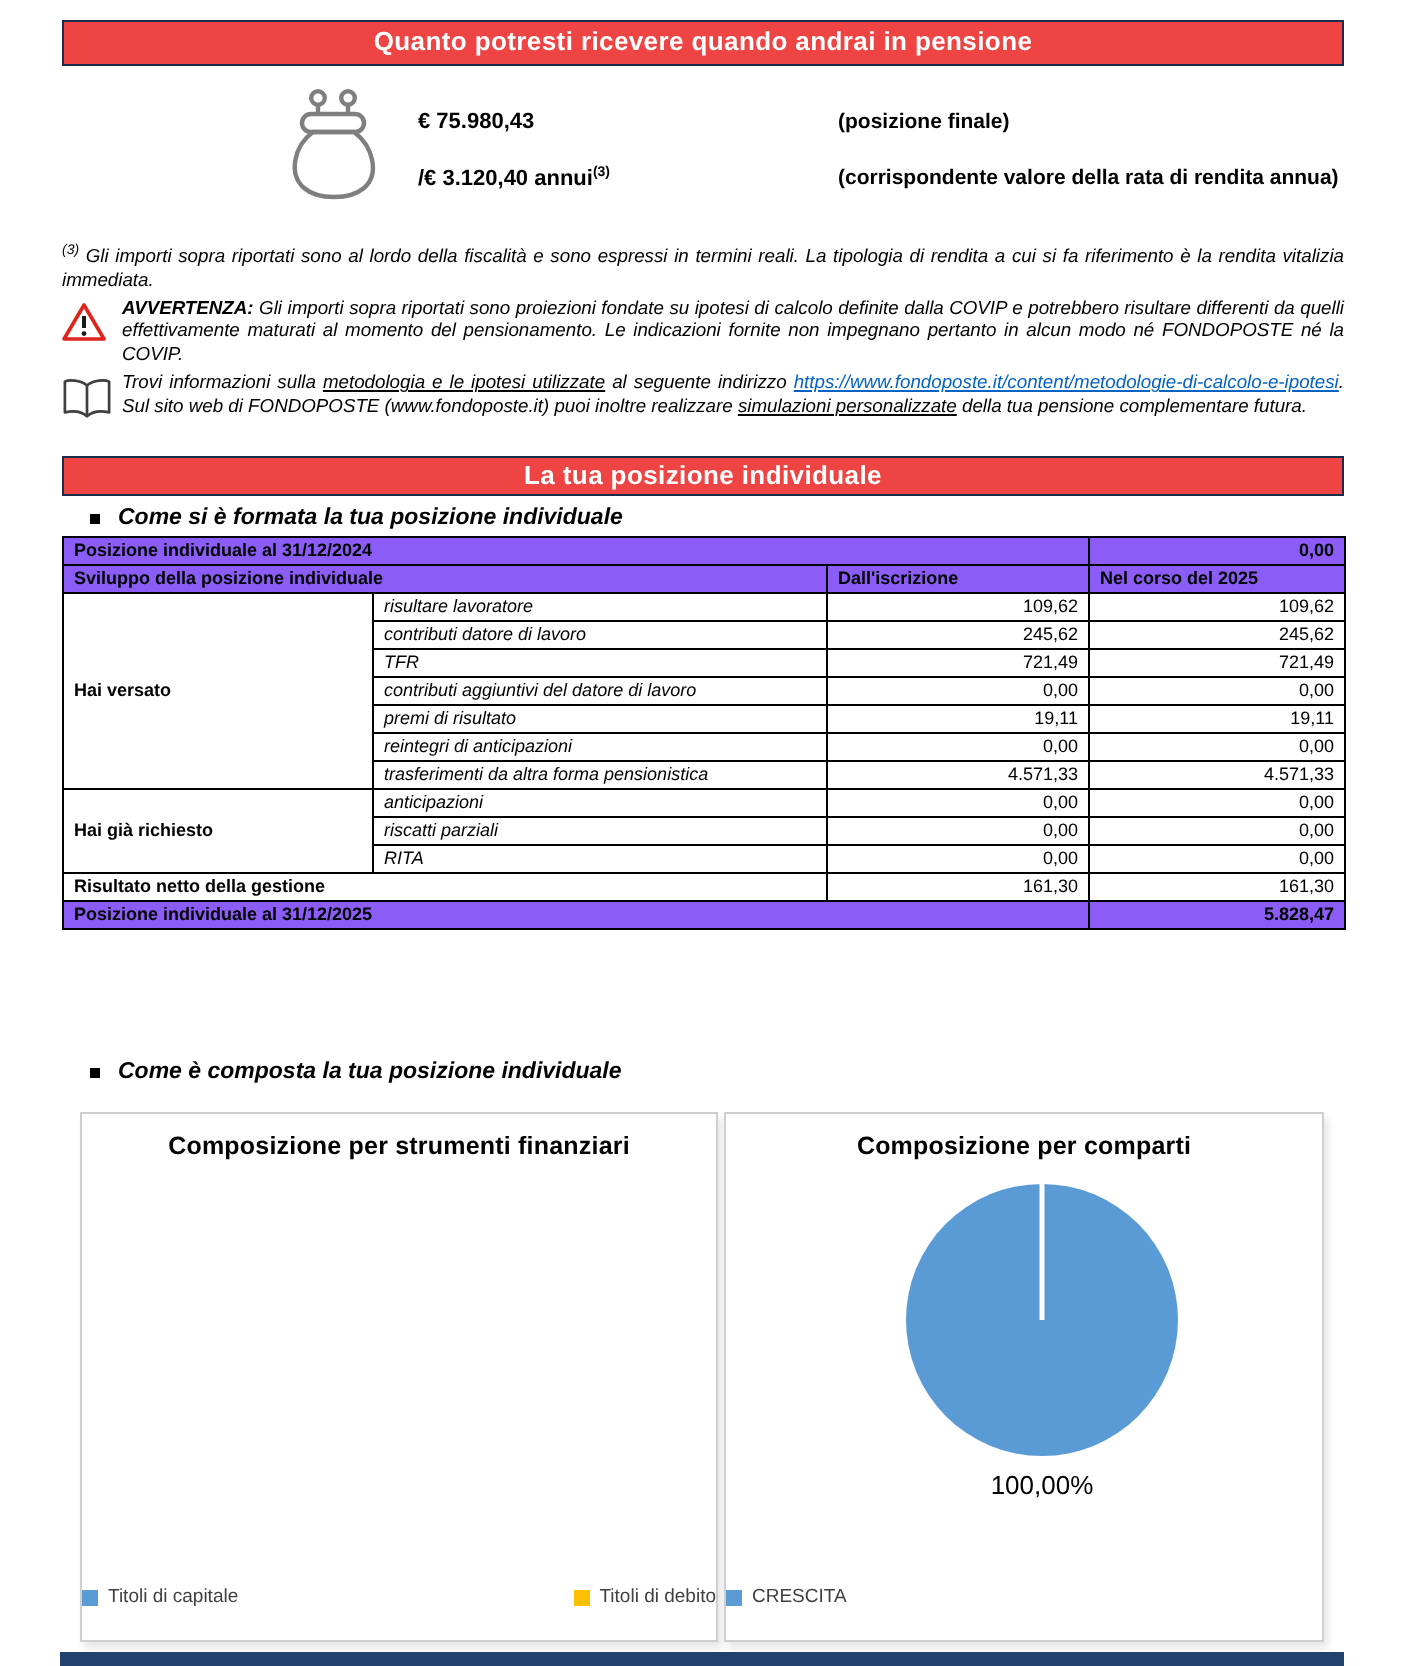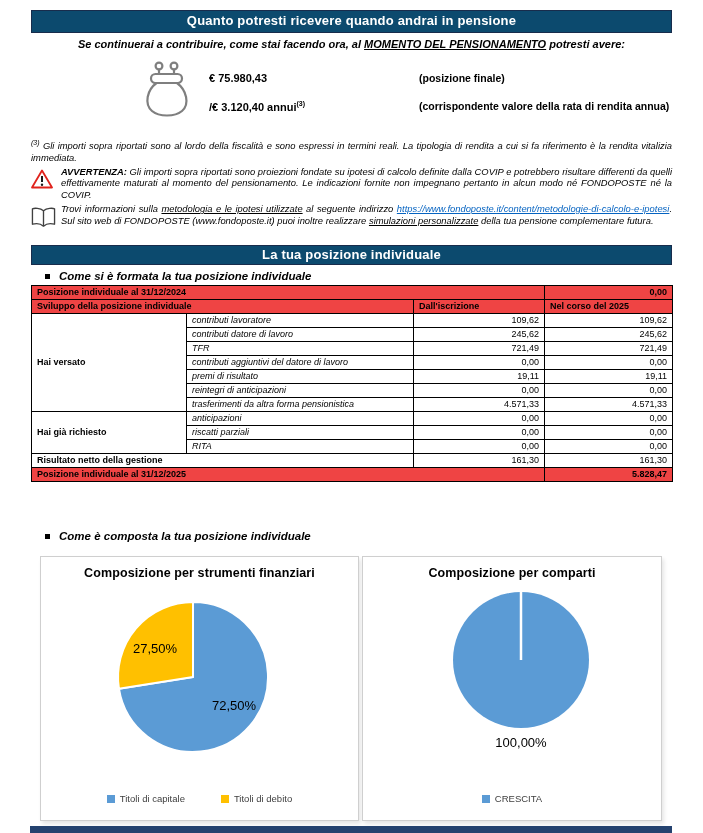--- a/index.html
+++ b/index.html
@@ -1,19 +1,19 @@
 <!DOCTYPE html>
 <html><head>
 <meta charset="utf-8">
 <style>
   html,body{margin:0;padding:0;background:#fff;}
   .page{position:relative;width:703px;height:833px;background:#fff;overflow:hidden;
         font-family:"Liberation Sans","DejaVu Sans",sans-serif;color:#000;}
   
-  .banner{margin:10px 31px 0;height:21px;line-height:20px;background:#0c4a6e;border:1px solid #182c4c;
+  .banner{margin:10px 31px 0;height:21px;line-height:20px;background:#ef4444;border:1px solid #182c4c;
           color:#fff;font-weight:bold;font-size:13px;text-align:center;letter-spacing:.2px;}
   .banner2{margin-top:13px;height:18px;line-height:17px;}
   
   .intro{margin:5px 20px 0;text-align:center;font-size:11px;font-weight:bold;font-style:italic;}
   .intro .uline{text-decoration:underline;}
   
   .projection{position:relative;height:76px;margin-top:8px;margin-left:34px;}
   .purse{position:absolute;left:108px;top:2px;}
   .amt{position:absolute;font-weight:bold;font-size:11px;}
   .amt.a1{left:175px;top:14px;} .amt.a2{left:175px;top:42px;}
@@ -29,52 +29,49 @@
   .ul{text-decoration:underline;}
   .url{color:#0563C1;text-decoration:underline;}
   
   .bullet{display:flex;align-items:center;gap:9px;margin:5px 0 3px 45px;}
   .bullet .sq{width:5px;height:5px;background:#000;flex:0 0 5px;}
   .bullet .bt{font-size:11.5px;font-weight:bold;font-style:italic;text-align:right;}
   .bullet2{position:absolute;left:45px;top:530px;margin:0;}
   
   table.pos{margin:1px 31px 0;width:641px;border-collapse:collapse;table-layout:fixed;font-size:9px;}
   table.pos td{border:1px solid #000;padding:1px 5px;line-height:11px;height:11px;overflow:hidden;white-space:nowrap;}
-  td.gray{background:#ef4444;font-weight:bold;}
+  td.gray{background:#8b5cf6;font-weight:bold;}
   td.hdr{font-weight:bold;}
   td.num{text-align:right;}
   td.item{font-style:italic;border-top:none;border-bottom:none;border-left:none;}
   td.item.group-start{border-top:1px solid #000;}
   td.group-label{font-weight:bold;border-right:none;vertical-align:middle;}
   
   .charts{position:absolute;top:556px;left:0;width:703px;height:266px;}
   .chart-box{position:absolute;top:0;height:263px;background:#fff;border:1px solid #cfcfcf;
              box-shadow:2px 3px 4px rgba(0,0,0,.10);}
   .chart-box.cb1{left:40px;width:317px;}
   .chart-box.cb2{left:362px;width:298px;}
   .chart-title{text-align:center;font-weight:bold;font-size:12.5px;margin-top:9px;letter-spacing:.1px;}
   .pie-wrap{position:absolute;}
   .pie1{left:72px;top:40px;} .pie2{left:83px;top:28px;}
-  .legend{position:absolute;left:0;right:0;bottom:16px;display:flex;justify-content:center;gap:36px;}
+  .legend{position:absolute;left:0;right:0;bottom:16px;display:flex;justify-content:space-between;gap:36px;}
   .legend .li{display:flex;align-items:center;gap:5px;font-size:9.5px;color:#404040;}
   .legend .sw{width:8px;height:8px;flex:0 0 8px;}
   svg text.pct{font-family:"Liberation Sans","DejaVu Sans",sans-serif;font-size:13px;fill:#000;}
   
   .bottom-banner{position:absolute;left:30px;width:642px;bottom:0;height:7px;background:#24426f;}
 </style>
 </head>
 <body>
 
 <div class="page">
 
   <div class="banner">Quanto potresti ricevere quando andrai in pensione</div>
 
-  <div class="intro">
-    <span>Se continuerai a contribuire, come stai facendo ora, al </span><span class="uline">MOMENTO DEL PENSIONAMENTO</span><span> potresti avere:</span>
-  </div>
 
   <div class="projection">
     <span class="purse">
       <svg width="50" height="58" viewBox="0 0 50 58" fill="none" stroke="#7f7f7f" stroke-width="2.2">
         <circle cx="17" cy="6" r="3.4"></circle>
           <circle cx="32" cy="6" r="3.4"></circle>
         <line x1="17" y1="9.5" x2="17" y2="14"></line>
           <line x1="32" y1="9.5" x2="32" y2="14"></line>
         <rect x="9" y="14" width="31" height="9" rx="4.5"></rect>
         <path d="M14.5,23 C5,30 2,44 10,51 C17,57 33,57 40,51 C48,44 44.5,30 35,23 Z"></path>
@@ -136,21 +133,21 @@
       </tr>
       <tr>
         <td class="gray" colspan="2">Sviluppo della posizione individuale</td>
         <td class="gray">Dall'iscrizione</td>
         <td class="gray">Nel corso del 2025</td>
       </tr>
     </tbody>
     <tbody id="table-groups">
         <tr>
           <td class="group-label" rowspan="7">Hai versato</td>
-          <td class="item">contributi lavoratore</td>
+          <td class="item">risultare lavoratore</td>
           <td class="num">109,62</td>
           <td class="num">109,62</td>
         </tr>
         <tr>
           <td class="item">contributi datore di lavoro</td>
           <td class="num">245,62</td>
           <td class="num">245,62</td>
         </tr>
         <tr>
           <td class="item">TFR</td>
@@ -209,28 +206,20 @@
 
   <div class="bullet bullet2">
     <span class="sq"></span>
     <span class="bt">Come è composta la tua posizione individuale</span>
   </div>
 
   <div class="charts">
 
     <div class="chart-box cb1">
       <div class="chart-title">Composizione per strumenti finanziari</div>
-      <div class="pie-wrap pie1">
-        <svg width="160" height="160" viewBox="0 0 160 160">
-          <path d="M80,80 L80,5 A75,75 0 1 1 5.93,91.7 Z" fill="#5B9BD5" stroke="#fff" stroke-width="2" stroke-linejoin="round"></path>
-          <path d="M80,80 L5.93,91.7 A75,75 0 0 1 80,5 Z" fill="#FFC000" stroke="#fff" stroke-width="2" stroke-linejoin="round"></path>
-          <text class="pct" x="42" y="53" text-anchor="middle" dominant-baseline="middle">27,50%</text>
-          <text class="pct" x="121" y="110" text-anchor="middle" dominant-baseline="middle">72,50%</text>
-        </svg>
-      </div>
       <div class="legend">
           <span class="li">
             <span class="sw" style="background: rgb(91, 155, 213);"></span>
             <span>Titoli di capitale</span>
           </span>
           <span class="li">
             <span class="sw" style="background: rgb(255, 192, 0);"></span>
             <span>Titoli di debito</span>
           </span>
         </div>

